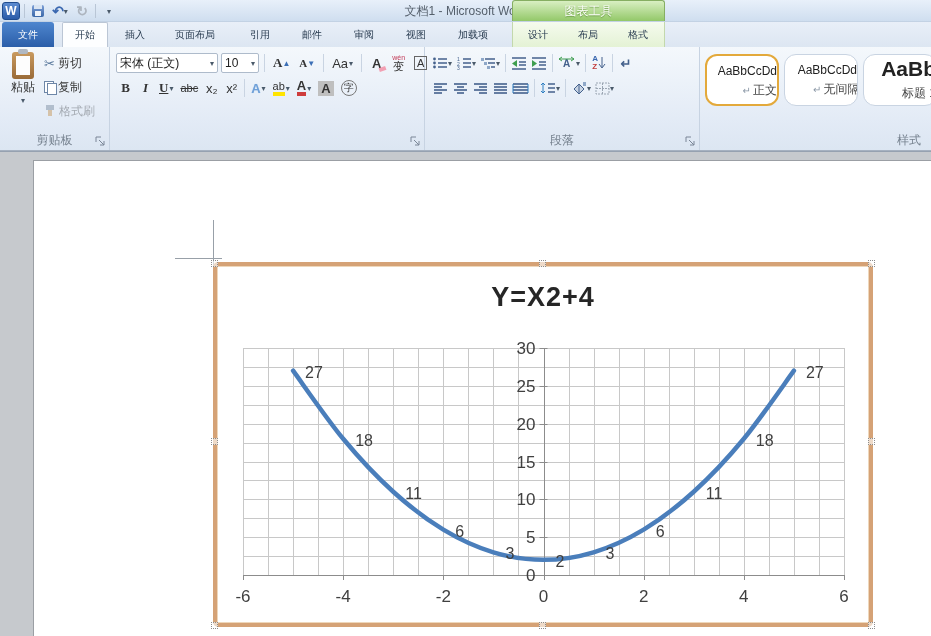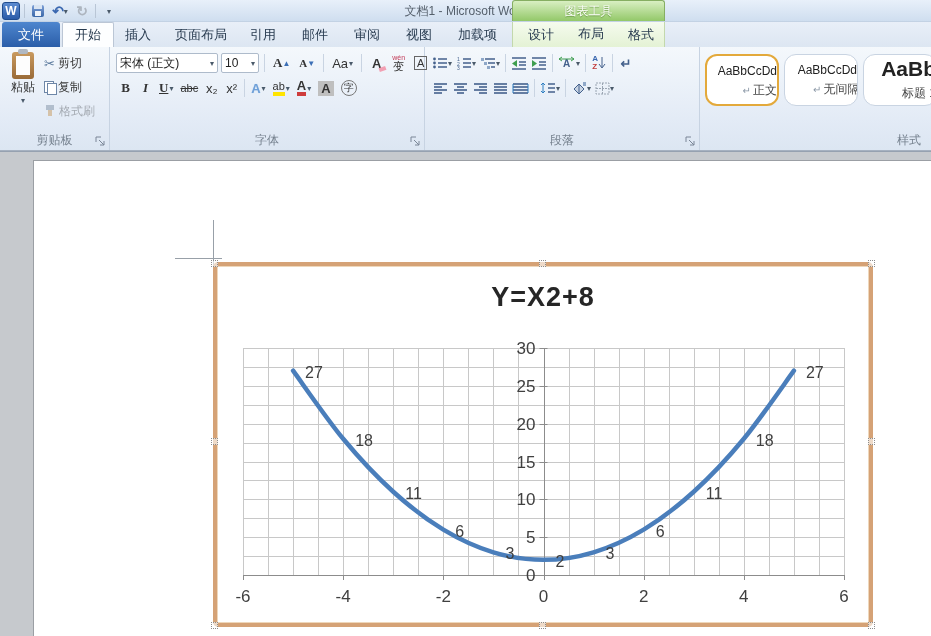--- a/index.html
+++ b/index.html
@@ -25,21 +25,21 @@
 
   
   .ctx-header { position:absolute; left:512px; top:0; width:153px; height:21px;
     background:linear-gradient(#D9EFC2,#93C868); border:1px solid #86AE62; border-bottom:none;
     border-radius:3px 3px 0 0; text-align:center; line-height:20px; font-size:12px; color:#FDFEFB;
     text-shadow:0 1px 1px #6A9A45; }
 
   
   .tabrow { position:absolute; left:0; top:22px; width:931px; height:25px;
     background:linear-gradient(#E9EFF8,#DCE6F2); }
-  .tab { position:absolute; top:0; height:25px; line-height:25px; padding:0 12px; font-size:13px;
+  .tab { position:absolute; top:0; height:25px; line-height:25px; padding:0 12px; font-size:10px;
     color:#273A4F; text-align:center; }
   .tab.file { background:linear-gradient(#4E86CE,#2B5EA9); color:#fff; border-radius:3px 3px 0 0;
     padding:0 16px; }
   .tab.active { background:#FDFEFF; border:1px solid #BBC6D5; border-bottom:none; border-radius:2px 2px 0 0;
     line-height:23px; }
   .ctx-tab-strip { position:absolute; left:512px; top:0; width:153px; height:25px;
     background:linear-gradient(#F5FBEE,#E4F2D5); border-left:1px solid #C3D8AC; border-right:1px solid #C3D8AC; }
 
   
   .ribbon { position:absolute; left:0; top:47px; width:931px; height:103px;
@@ -165,21 +165,21 @@
     <div class="tab file" style="left:2px;">文件</div>
     <div class="tab active" style="left:62px;">开始</div>
     <div class="tab" style="left:113px;">插入</div>
     <div class="tab" style="left:163px;">页面布局</div>
     <div class="tab" style="left:238px;">引用</div>
     <div class="tab" style="left:290px;">邮件</div>
     <div class="tab" style="left:342px;">审阅</div>
     <div class="tab" style="left:394px;">视图</div>
     <div class="tab" style="left:446px;">加载项</div>
     <div class="tab" style="left:516px;">设计</div>
-    <div class="tab" style="left:566px;font-family:Liberation Mono, monospace;">布局</div>
+    <div class="tab" style="left:566px;">布局</div>
     <div class="tab" style="left:616px;">格式</div>
   </div>
 
   <div class="ribbon">
 
     <div class="rgroup g-clip">
       <div class="paste-btn">
         <div class="clip-icon"></div>
         <div>粘贴</div>
         <div class="caret">▾</div>
@@ -275,21 +275,20 @@
             <span class="fc-a">A</span>
             <span class="caret">▾</span>
           </div>
         <div class="rbtn">
             <span class="shade-a">A</span>
           </div>
         <div class="rbtn">
             <span class="enc-z">字</span>
           </div>
       </div>
-      <div class="gcaption">字体</div>
       <div class="launcher">
         <svg class="ic" width="12" height="12">
             <path d="M2 2 H7 M2 2 V7 M5 5 L10 10 M10 6 V10 H6" stroke="#7A8697" fill="none"></path>
           </svg>
       </div>
     </div>
 
     <div class="rgroup g-para">
       <div class="para-row1">
         <div class="pbtn">
@@ -492,21 +491,21 @@
 
   <div class="ribbon-border"></div>
 
   <div class="doc">
     <div class="page"></div>
 
     <div class="cropline" style="left:175px; top:106px; width:47px; height:1px;"></div>
     <div class="cropline" style="left:213px; top:68px; width:1px; height:47px;"></div>
 
     <div class="chart-frame" style="left:213px; top:110px;">
-      <div class="chart-title">Y=X2+8</div>
+      <div class="chart-title">Y=X2+4</div>
       <svg id="plot" width="652" height="357">
           <line x1="26.5" y1="82" x2="26.5" y2="309" stroke="#C8C8C8" stroke-width="1"></line>
           <line x1="51.5" y1="82" x2="51.5" y2="309" stroke="#C8C8C8" stroke-width="1"></line>
           <line x1="76.5" y1="82" x2="76.5" y2="309" stroke="#C8C8C8" stroke-width="1"></line>
           <line x1="101.5" y1="82" x2="101.5" y2="309" stroke="#C8C8C8" stroke-width="1"></line>
           <line x1="126.5" y1="82" x2="126.5" y2="309" stroke="#C8C8C8" stroke-width="1"></line>
           <line x1="151.5" y1="82" x2="151.5" y2="309" stroke="#C8C8C8" stroke-width="1"></line>
           <line x1="176.5" y1="82" x2="176.5" y2="309" stroke="#C8C8C8" stroke-width="1"></line>
           <line x1="201.5" y1="82" x2="201.5" y2="309" stroke="#C8C8C8" stroke-width="1"></line>
           <line x1="226.5" y1="82" x2="226.5" y2="309" stroke="#C8C8C8" stroke-width="1"></line>

